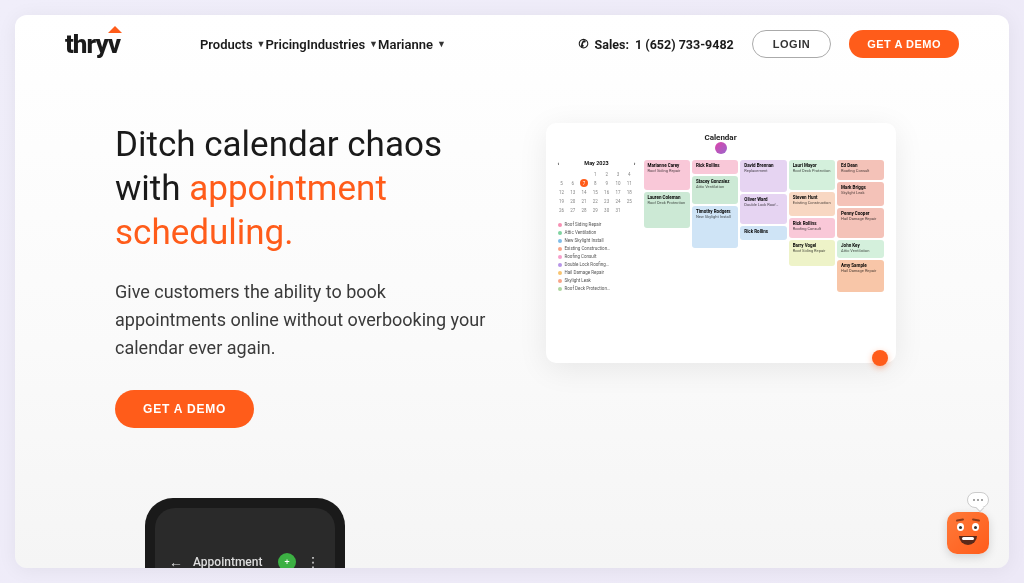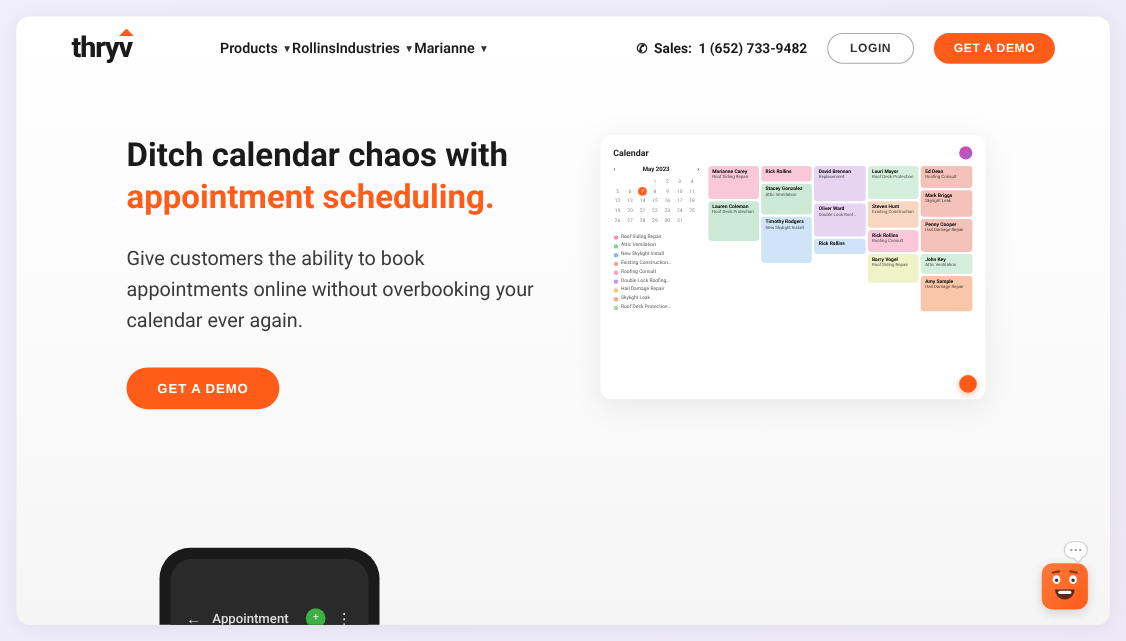--- a/index.html
+++ b/index.html
@@ -112,22 +112,22 @@
   height: 1.5px;
   background: #ff5c1a;
 }
 .eyebrow-text {
   font-size: 11px;
   font-weight: 700;
   letter-spacing: 1.2px;
   color: #888;
 }
 .hero-title {
-  font-size: 30px;
-  font-weight: 700;
+  font-size: 35px;
+  font-weight: 400;
   line-height: 1.25;
   color: #1a1a1a;
   margin-bottom: 24px;
 }
 .hero-title-accent { color: #ff5c1a; }
 .hero-subtitle {
   font-size: 18px;
   color: #3a3a3a;
   line-height: 1.55;
   margin-bottom: 28px;
@@ -147,21 +147,21 @@
 .hero-right { flex: 1; display: flex; justify-content: center; }
 .calendar-card {
   background: #fff;
   border-radius: 10px;
   box-shadow: 0 6px 30px rgba(0,0,0,0.08);
   width: 350px;
   height: 240px;
   padding: 10px 12px;
   font-size: 6px;
 }
-.cal-header { display: flex; justify-content: space-between; align-items: center; margin-bottom: 6px; }
+.cal-header { display: flex; justify-content: space-between; align-items: center; margin-bottom: 6px; flex-direction: column; }
 .cal-title { font-size: 8px; font-weight: 700; color: #222; }
 .cal-avatar { width: 12px; height: 12px; border-radius: 50%; background: linear-gradient(135deg,#d4a,#96c); }
 .cal-body { display: flex; gap: 8px; height: calc(100% - 18px); }
 .cal-sidebar { width: 78px; }
 .mini-month { font-size: 5.5px; font-weight: 600; margin-bottom: 4px; display: flex; justify-content: space-between; }
 .mini-grid { display: grid; grid-template-columns: repeat(7, 1fr); gap: 1px; margin-bottom: 8px; }
 .mini-day { width: 8px; height: 8px; font-size: 4.5px; display: flex; align-items: center; justify-content: center; color: #888; border-radius: 50%; }
 .mini-day.today { background: #ff5c1a; color: #fff; }
 .legend { display: flex; flex-direction: column; gap: 3px; }
 .legend-item { display: flex; align-items: center; gap: 3px; font-size: 4.5px; color: #555; }
@@ -217,21 +217,21 @@
 <div class="page-container">
 
   <div class="header">
     <div class="logo">thryv</div>
     <div class="nav">
       <div class="nav-item">
         <span>Products</span>
         <span class="chevron-down">▼</span>
       </div>
       <div class="nav-item">
-        <span>Rollins</span>
+        <span>Pricing</span>
       </div>
       <div class="nav-item">
         <span>Industries</span>
         <span class="chevron-down">▼</span>
       </div>
       <div class="nav-item">
         <span>Marianne</span>
         <span class="chevron-down">▼</span>
       </div>
     </div>

